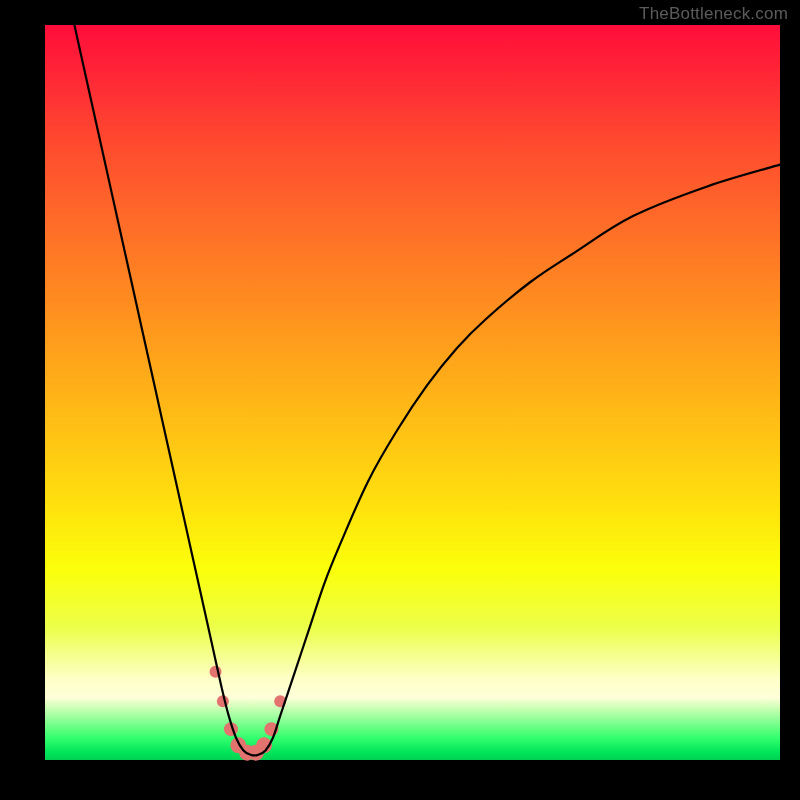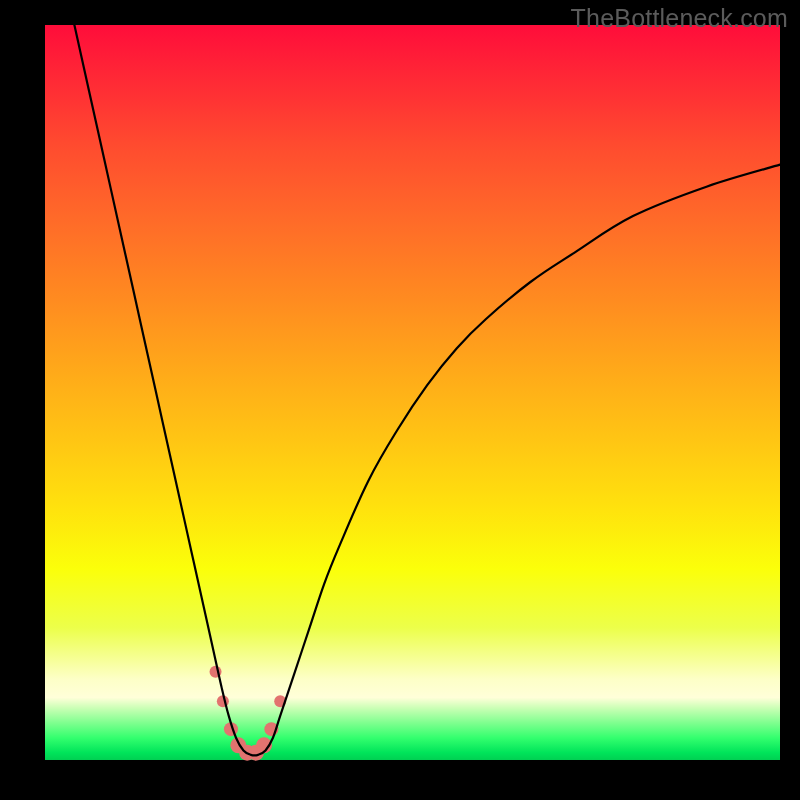--- a/index.html
+++ b/index.html
@@ -52,21 +52,21 @@
     top: 25px;
     width: 735px;
     height: 735px;
     overflow: visible;
   }
   .watermark {
     position: absolute;
     top: 4px;
     right: 12px;
     font-family: Arial, Helvetica, sans-serif;
-    font-size: 25px;
+    font-size: 17px;
     color: #5b5b5b;
     font-weight: 500;
     letter-spacing: 0.2px;
   }
 </style>
 </head>
 <body>
 
 <div class="frame">
 

